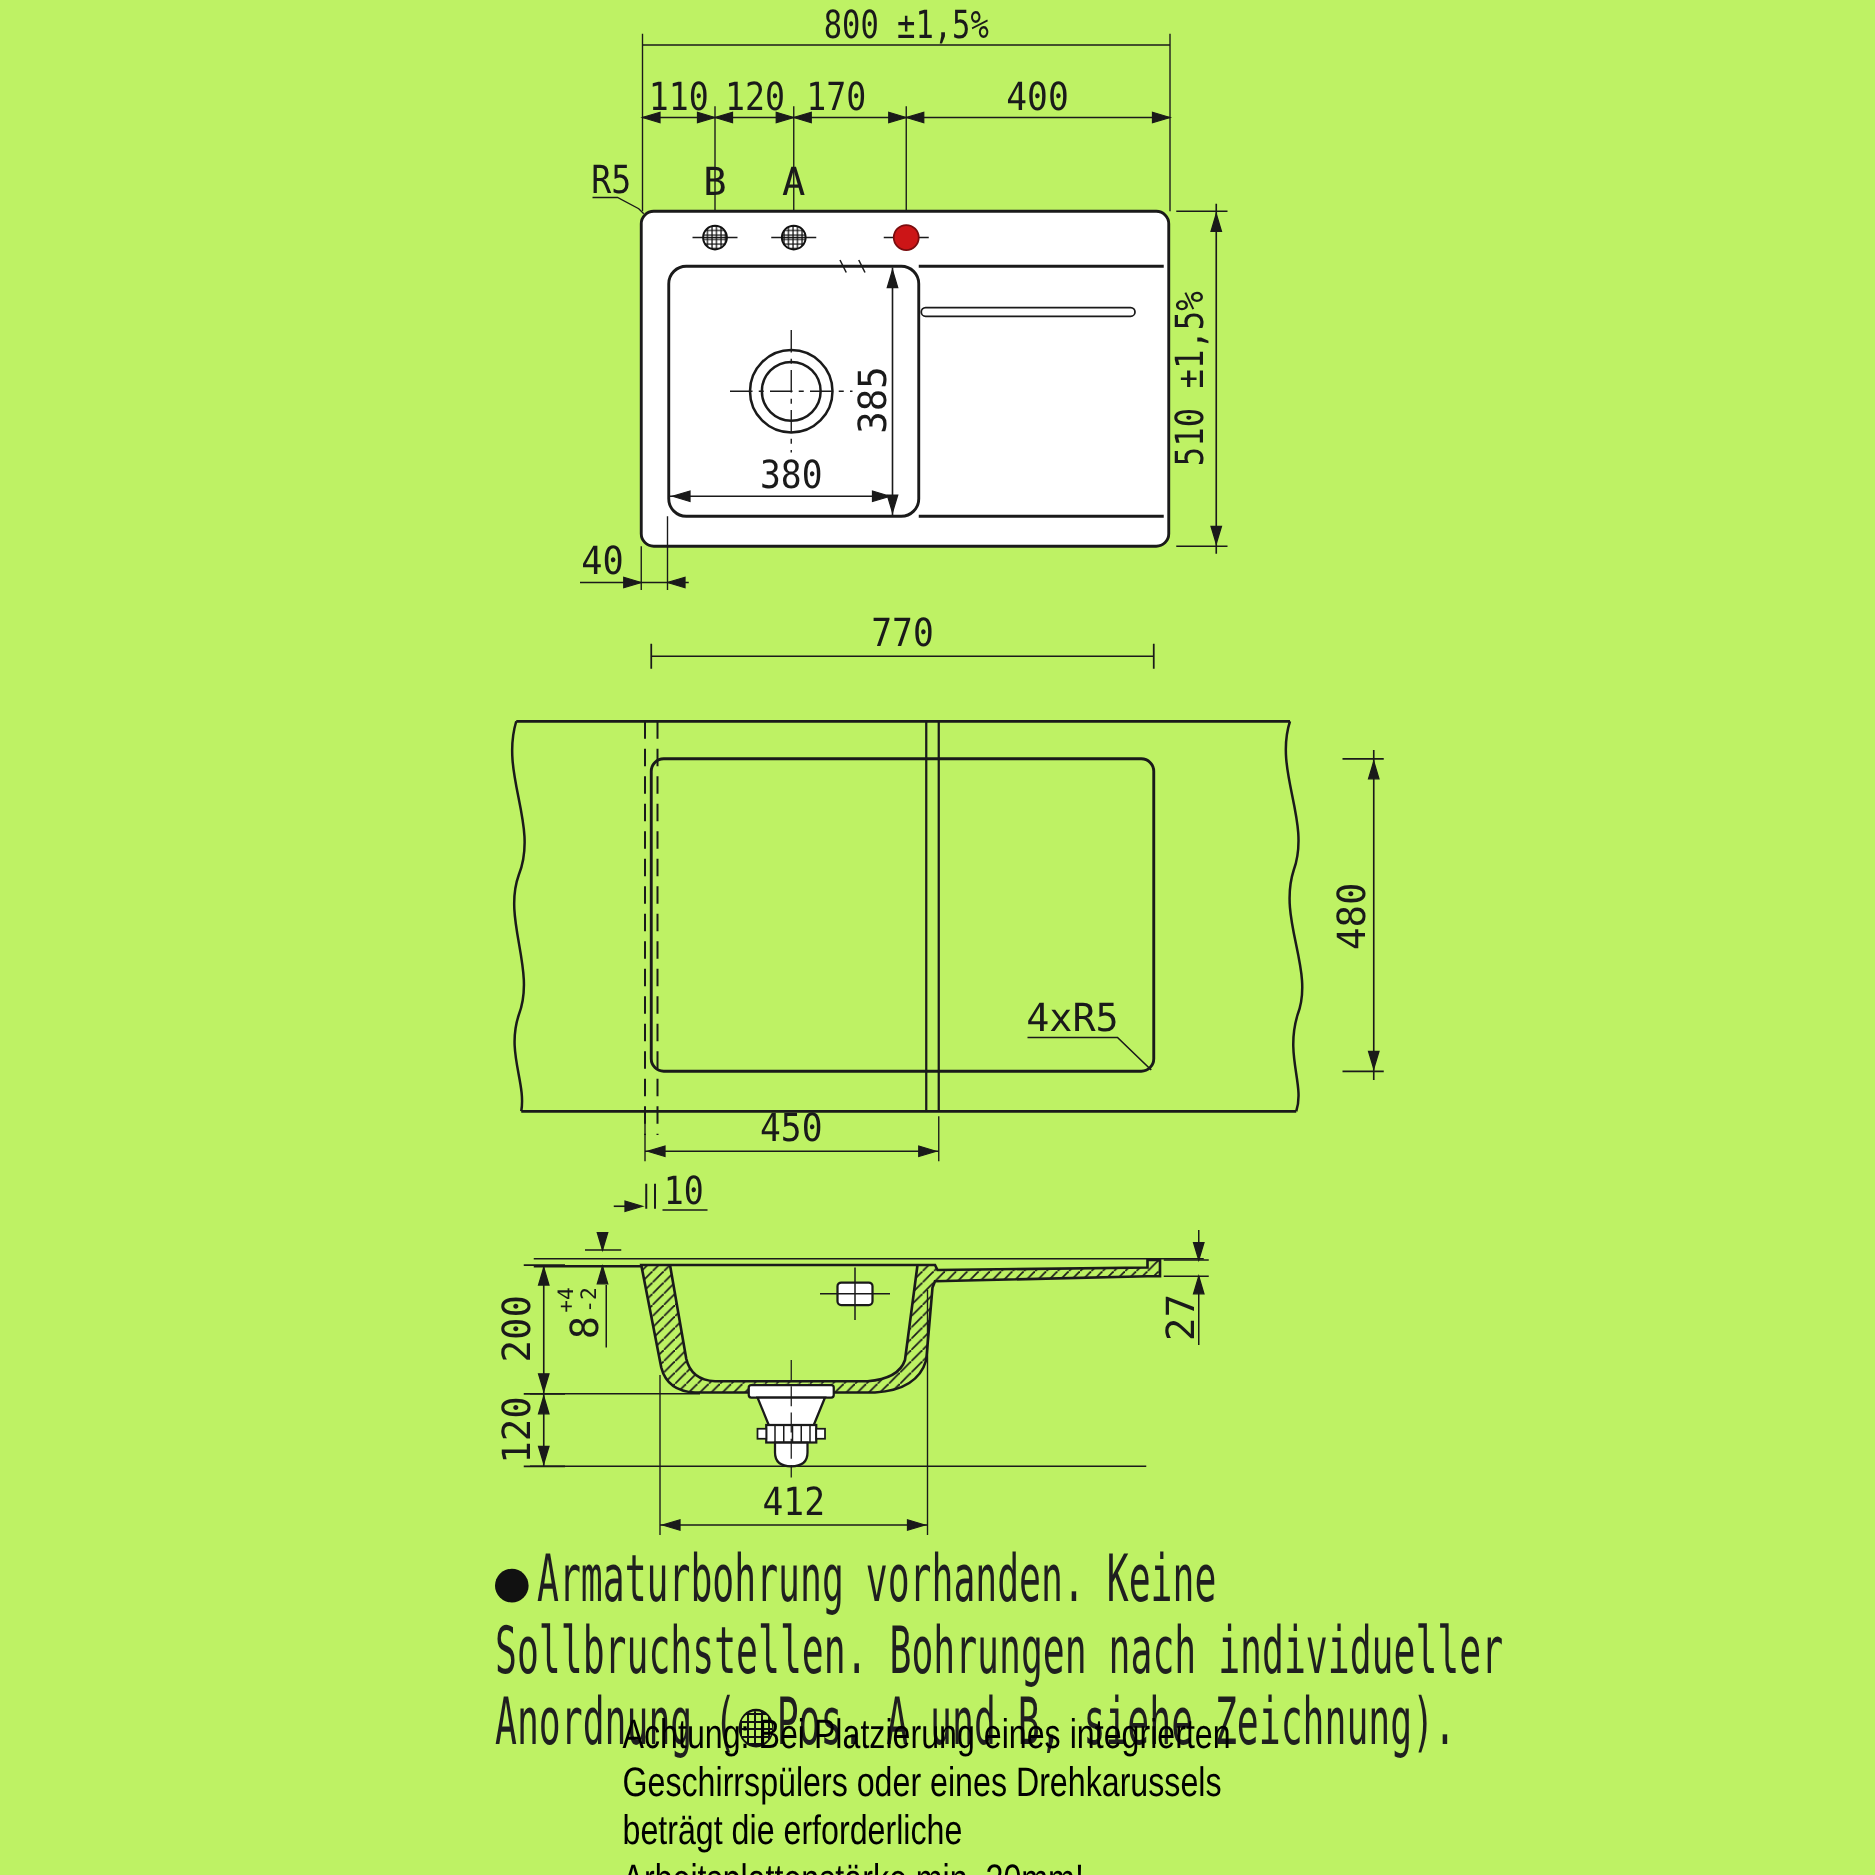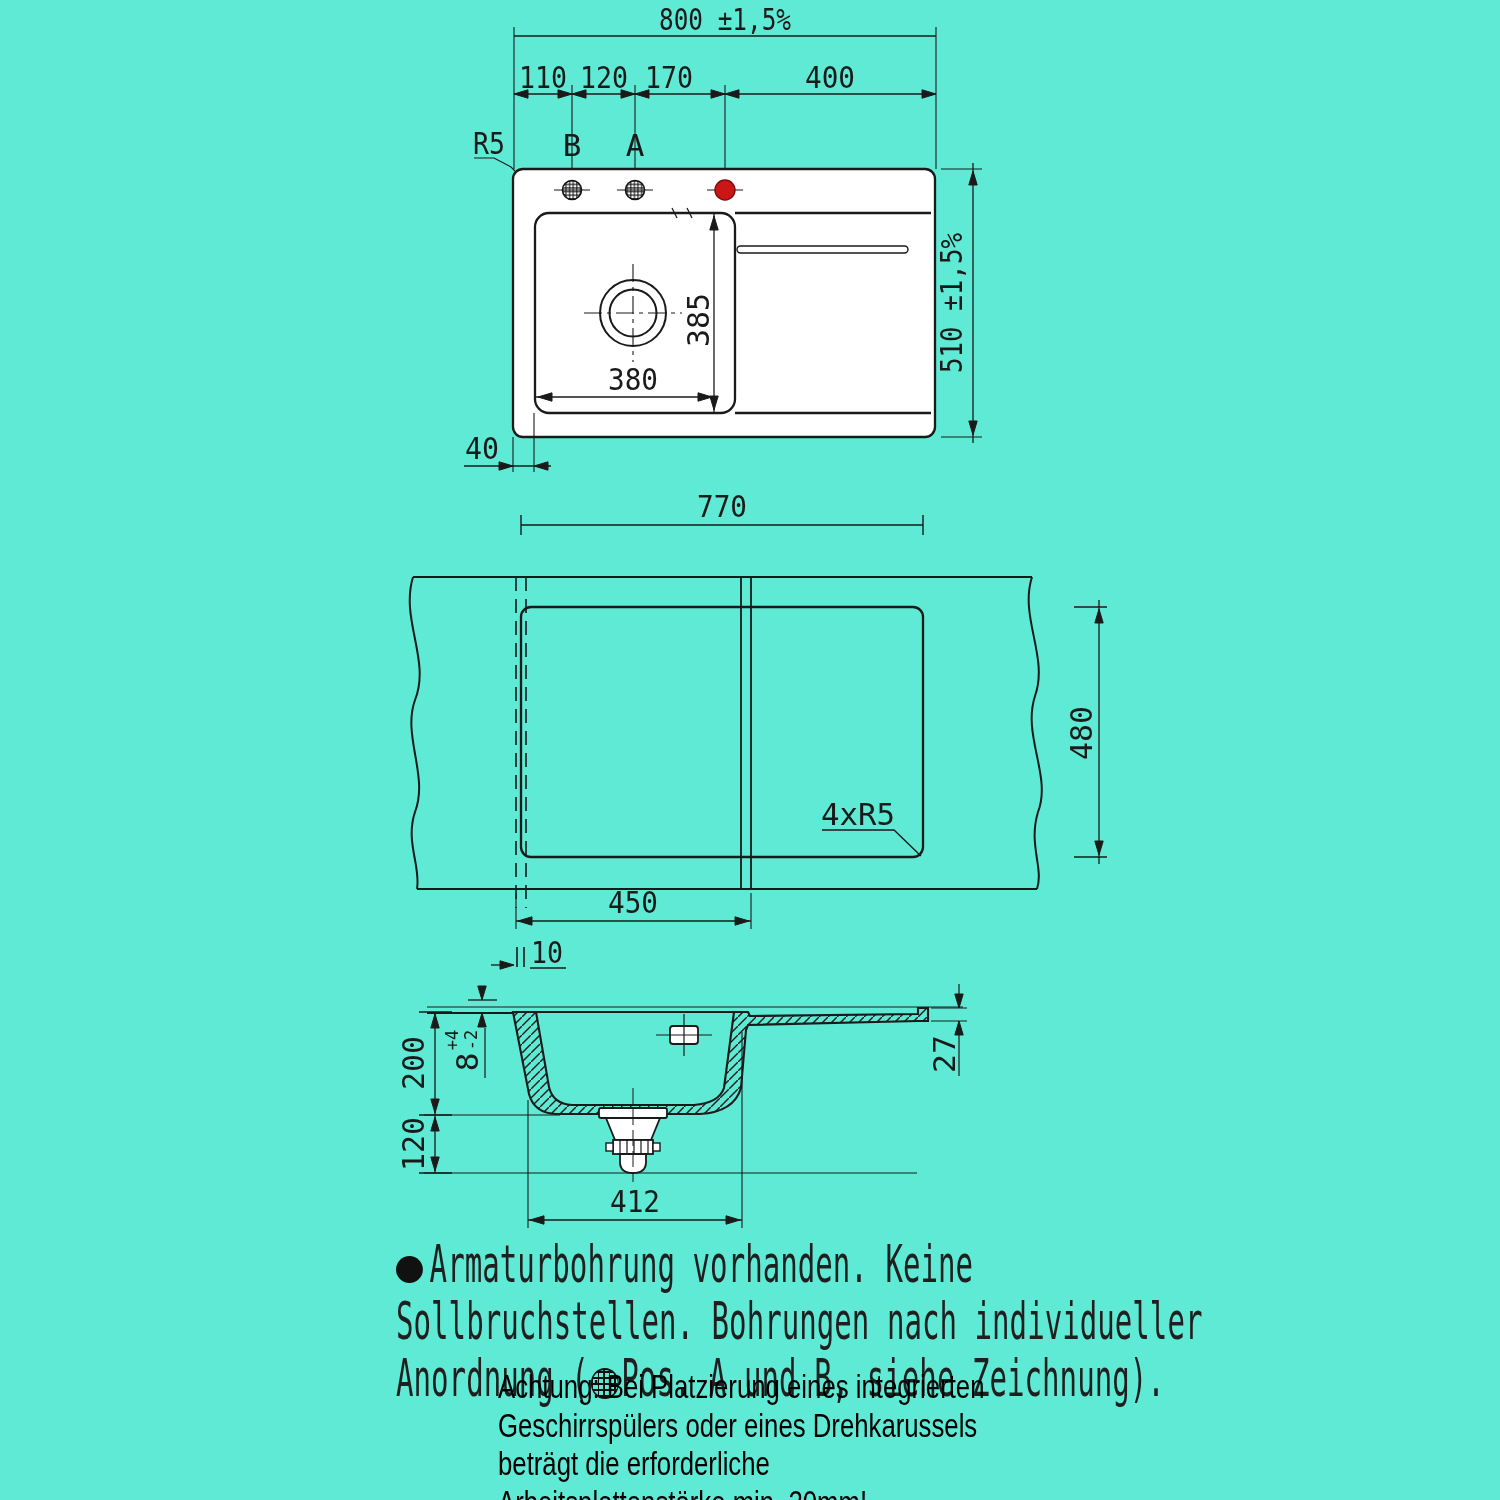--- a/index.html
+++ b/index.html
@@ -1,16 +1,16 @@
 <!DOCTYPE html>
 <html><head>
 <meta charset="utf-8">
 <style>
   html,body{margin:0;padding:0;background:#ffffff;}
-  #stage{position:relative;width:1500px;height:1500px;background:#5eead4;overflow:hidden;
+  #stage{position:relative;width:1500px;height:1500px;background:#bef264;overflow:hidden;
          font-family:"DejaVu Sans Mono", monospace;}
   #drawing{position:absolute;left:0;top:0;}
   svg text{fill:#1a1a1a;font-family:"DejaVu Sans Mono", monospace;}
   .note1{position:absolute;left:396px;top:1236px;width:1360px;
          transform:scaleX(0.56);transform-origin:left top;
          font-family:"DejaVu Sans Mono", monospace;font-size:52px;line-height:57px;
          color:#1f1f1f;white-space:nowrap;font-weight:400;}
   .bullet{display:inline-block;width:48px;height:27px;background:#111;border-radius:50%;
           margin-right:12px;vertical-align:-1px;}
   .hatchdot{display:inline-block;width:46px;height:27px;border:2px solid #111;border-radius:50%;

